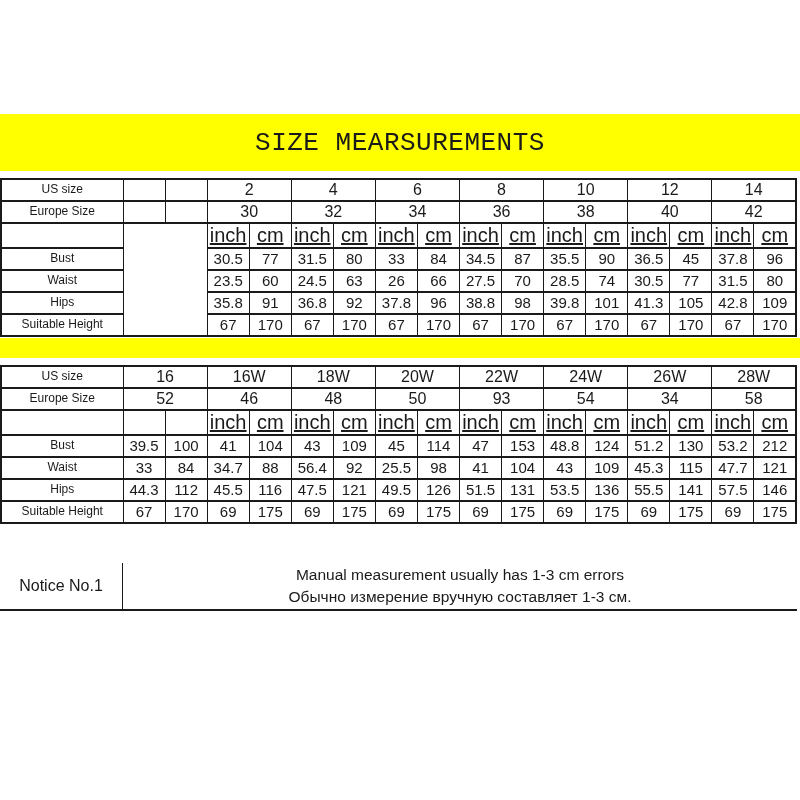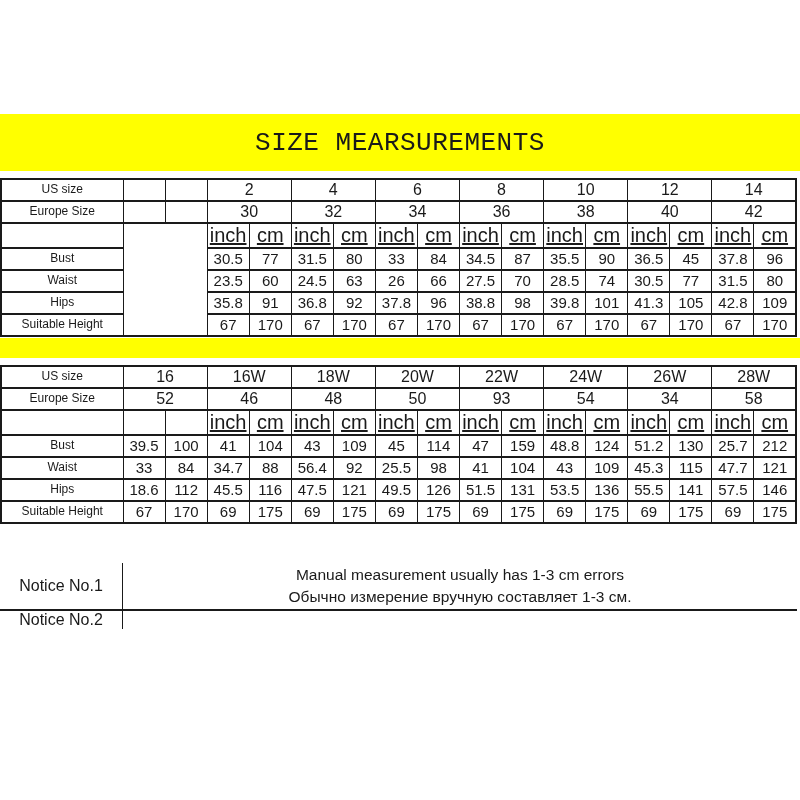--- a/index.html
+++ b/index.html
@@ -265,26 +265,26 @@
           <td class="row-label">Bust</td>
           <td class="val">39.5</td>
           <td class="val">100</td>
           <td class="val">41</td>
           <td class="val">104</td>
           <td class="val">43</td>
           <td class="val">109</td>
           <td class="val">45</td>
           <td class="val">114</td>
           <td class="val">47</td>
-          <td class="val">159</td>
+          <td class="val">153</td>
           <td class="val">48.8</td>
           <td class="val">124</td>
           <td class="val">51.2</td>
           <td class="val">130</td>
-          <td class="val">25.7</td>
+          <td class="val">53.2</td>
           <td class="val">212</td>
         </tr>
         <tr>
           <td class="row-label">Waist</td>
           <td class="val">33</td>
           <td class="val">84</td>
           <td class="val">34.7</td>
           <td class="val">88</td>
           <td class="val">56.4</td>
           <td class="val">92</td>
@@ -294,21 +294,21 @@
           <td class="val">104</td>
           <td class="val">43</td>
           <td class="val">109</td>
           <td class="val">45.3</td>
           <td class="val">115</td>
           <td class="val">47.7</td>
           <td class="val">121</td>
         </tr>
         <tr>
           <td class="row-label">Hips</td>
-          <td class="val">18.6</td>
+          <td class="val">44.3</td>
           <td class="val">112</td>
           <td class="val">45.5</td>
           <td class="val">116</td>
           <td class="val">47.5</td>
           <td class="val">121</td>
           <td class="val">49.5</td>
           <td class="val">126</td>
           <td class="val">51.5</td>
           <td class="val">131</td>
           <td class="val">53.5</td>
@@ -339,17 +339,16 @@
         </tr>
       </tbody>
     </table>
 
   <div class="notices">
       <div class="notice-row">
         <div class="notice-label">Notice No.1</div>
         <div class="notice-content">Manual measurement usually has 1-3 cm errors<br>Обычно измерение вручную составляет 1-3 см.</div>
       </div>
       <div class="notice-row">
-        <div class="notice-label">Notice No.2</div>
       </div>
     </div>
 
 </div>
 
 </body></html>

